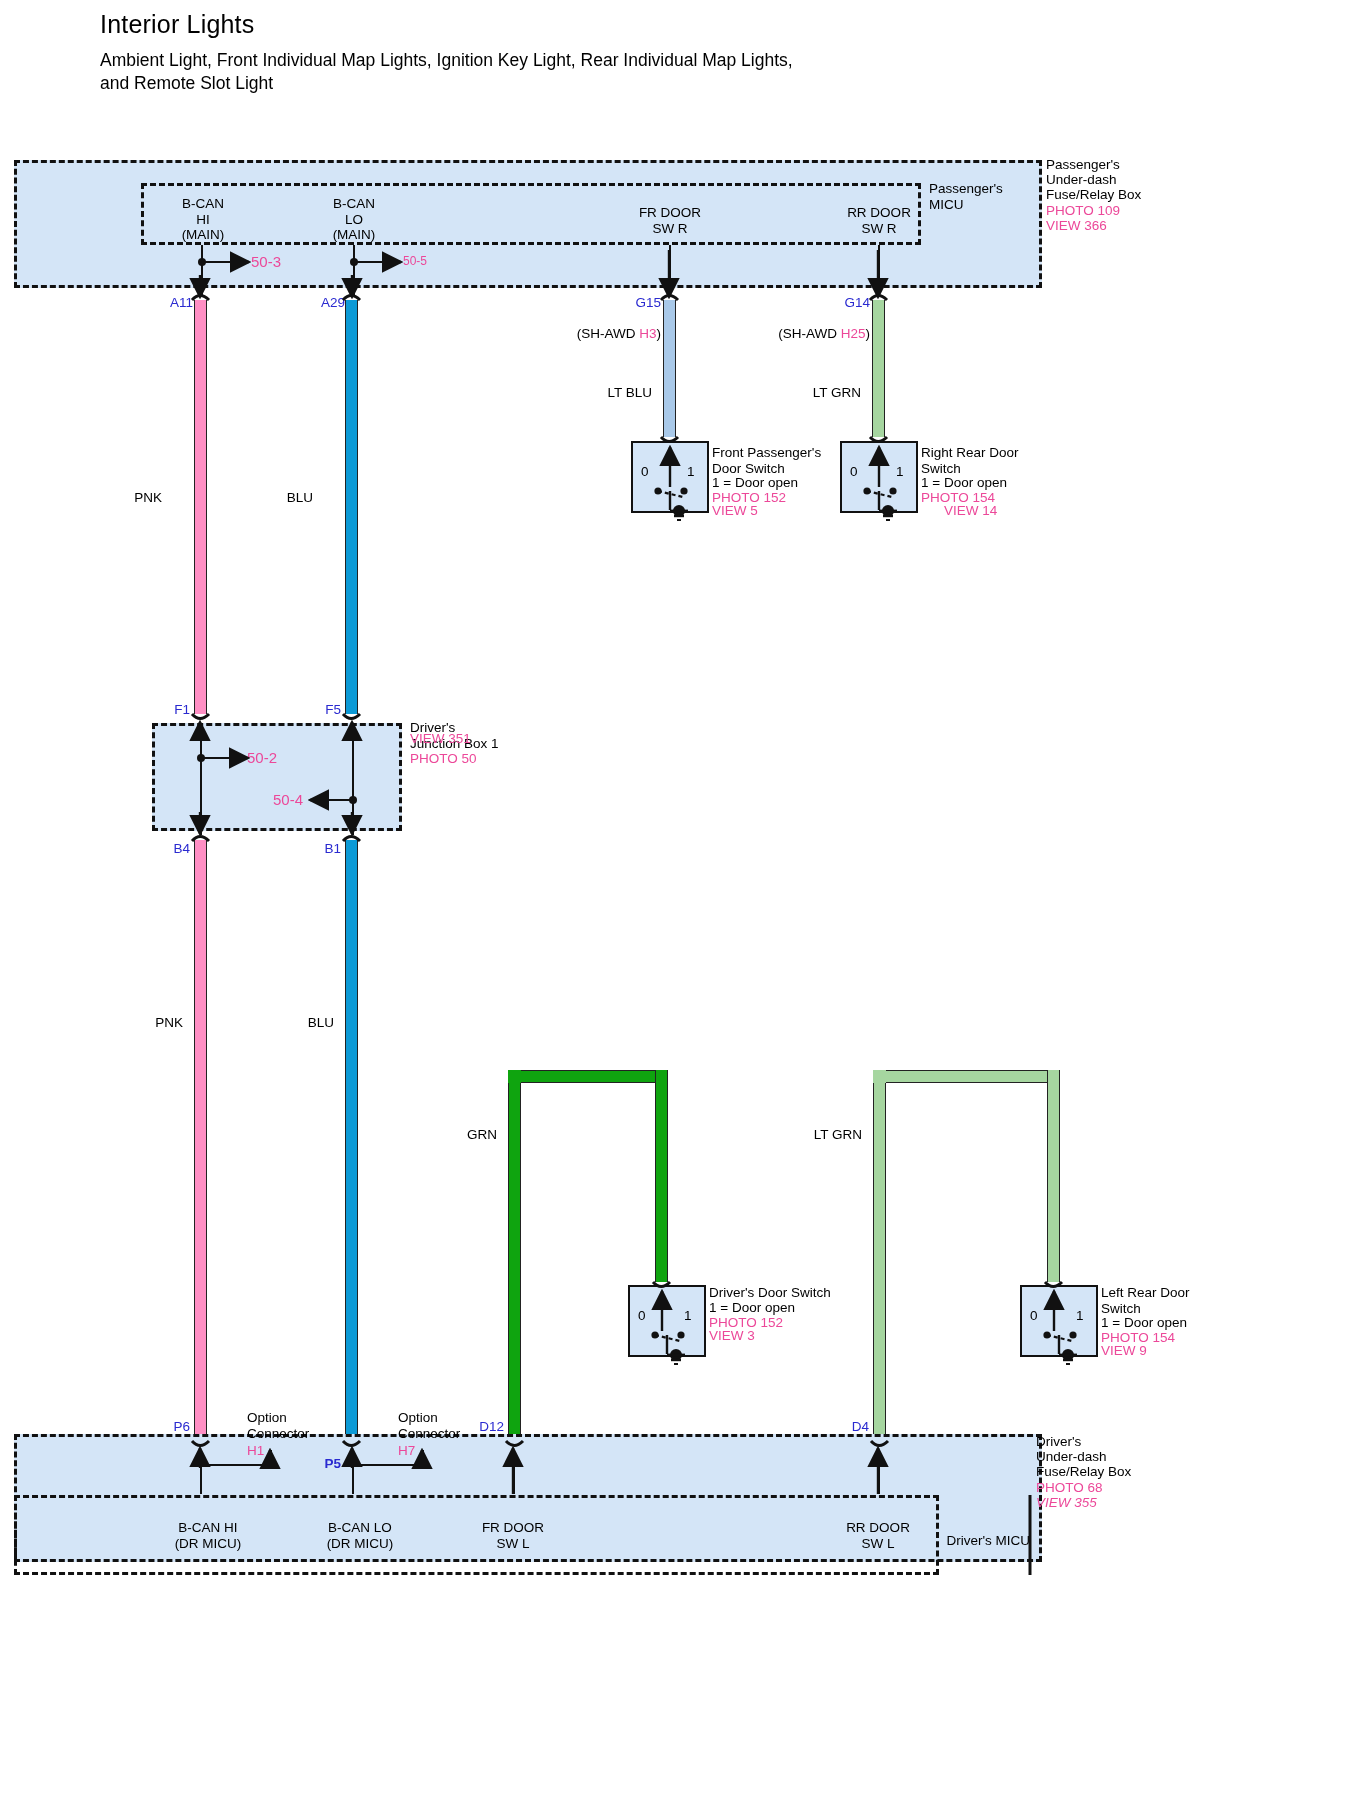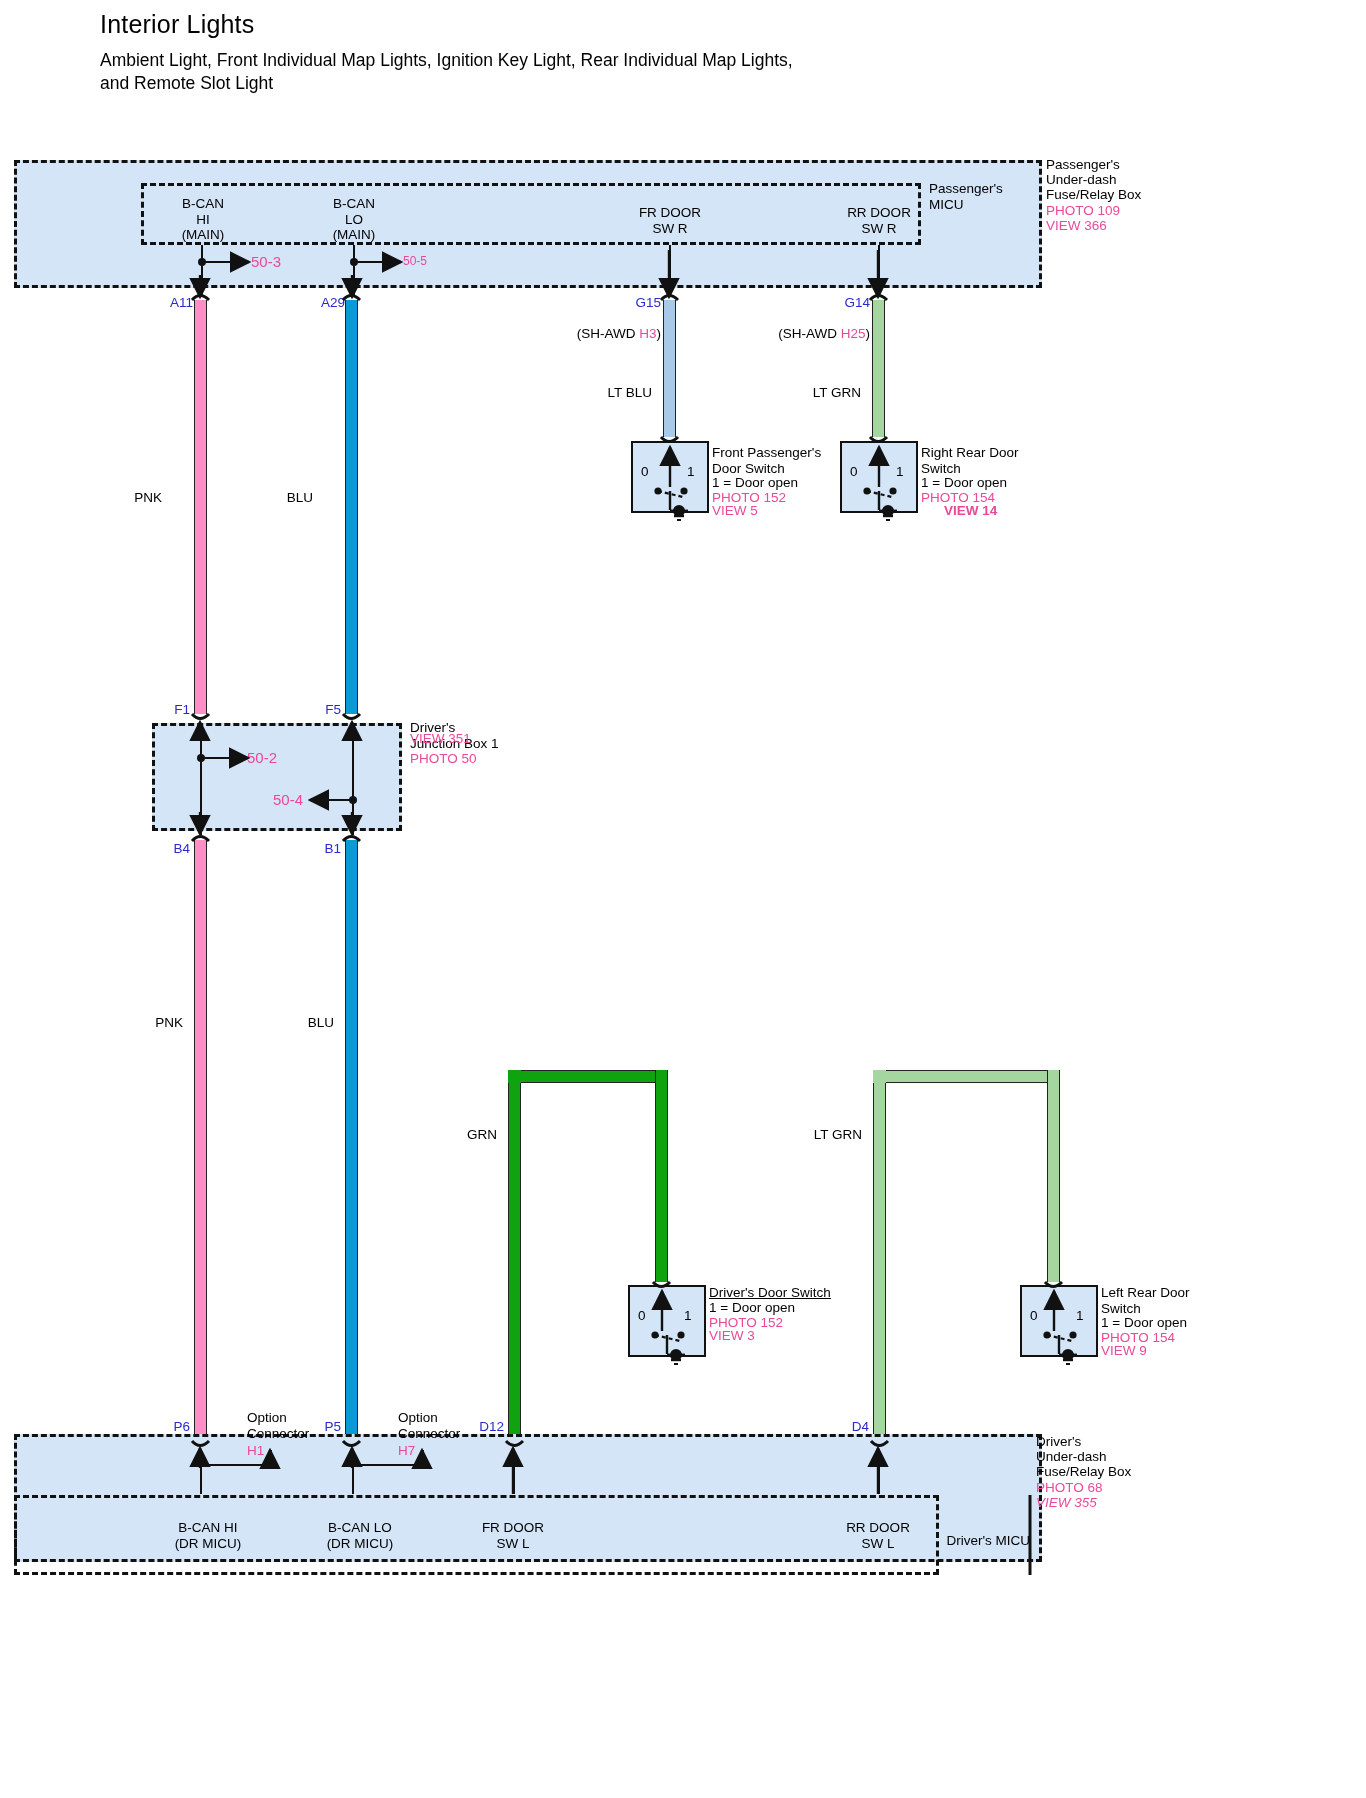--- a/index.html
+++ b/index.html
@@ -119,21 +119,21 @@
 <div class="lbl blue" style="left:712px;top:490px;">PHOTO 152</div>
 <div class="lbl blue" style="left:712px;top:503px;">VIEW 5</div>
 
 <div class="plainbox" style="left:840px;top:441px;width:78px;height:72px;"></div>
 <div class="lbl" style="left:850px;top:464px;">0</div>
 <div class="lbl" style="left:896px;top:464px;">1</div>
 <div class="lbl" style="left:921px;top:445px;white-space:pre-line;">Right Rear Door
 Switch</div>
 <div class="lbl" style="left:921px;top:475px;">1 = Door open</div>
 <div class="lbl blue" style="left:921px;top:490px;">PHOTO 154</div>
-<div class="lbl blue" style="left:944px;top:503px;font-weight:bold;">VIEW 14</div>
+<div class="lbl blue" style="left:944px;top:503px;">VIEW 14</div>
 
 <div class="dashbox" style="left:152px;top:723px;width:250px;height:108px;"></div>
 <div class="lbl" style="left:410px;top:720px;white-space:pre-line;">Driver's
 Junction Box 1</div>
 <div class="lbl blue" style="left:410px;top:751px;">PHOTO 50</div>
 <div class="lbl blue" style="left:410px;top:731px;text-align:center;">VIEW 351</div>
 
 <div class="pin r" style="left:190px;top:702px;transform:translateX(-100%);">F1</div>
 <div class="pin r" style="left:341px;top:702px;transform:translateX(-100%);">F5</div>
 <div class="pin r" style="left:190px;top:841px;transform:translateX(-100%);">B4</div>
@@ -172,21 +172,21 @@
 <div class="wire h w-ltgrn" style="left:873px;top:1070px;width:187px;"></div>
 <div class="wire-o" style="left:873px;top:1070px;width:187px;height:13px;border-left:none;border-right:none;"></div>
 <div class="wire v w-ltgrn" style="left:1047px;top:1070px;height:212px;"></div>
 <div class="wire-o" style="left:1047px;top:1070px;width:13px;height:212px;border-top:none;border-bottom:none;"></div>
 <div class="wire w-ltgrn" style="left:873px;top:1070px;width:13px;height:13px;"></div>
 <div class="wlbl r" style="left:862px;top:1127px;transform:translateX(-100%);">LT GRN</div>
 
 <div class="plainbox" style="left:628px;top:1285px;width:78px;height:72px;"></div>
 <div class="lbl" style="left:638px;top:1308px;">0</div>
 <div class="lbl" style="left:684px;top:1308px;">1</div>
-<div class="lbl" style="left:709px;top:1285px;white-space:pre-line;text-decoration:underline;">Driver's Door Switch</div>
+<div class="lbl" style="left:709px;top:1285px;white-space:pre-line;">Driver's Door Switch</div>
 <div class="lbl" style="left:709px;top:1300px;">1 = Door open</div>
 <div class="lbl blue" style="left:709px;top:1315px;">PHOTO 152</div>
 <div class="lbl blue" style="left:709px;top:1328px;">VIEW 3</div>
 
 <div class="plainbox" style="left:1020px;top:1285px;width:78px;height:72px;"></div>
 <div class="lbl" style="left:1030px;top:1308px;">0</div>
 <div class="lbl" style="left:1076px;top:1308px;">1</div>
 <div class="lbl" style="left:1101px;top:1285px;white-space:pre-line;">Left Rear Door
 Switch</div>
 <div class="lbl" style="left:1101px;top:1315px;">1 = Door open</div>
@@ -198,21 +198,21 @@
 
 <div class="lbl r" style="left:1030px;top:1533px;transform:translateX(-100%);">Driver's MICU</div>
 
 <div class="lbl" style="left:1036px;top:1434px;">Driver's</div>
 <div class="lbl" style="left:1036px;top:1449px;">Under-dash</div>
 <div class="lbl" style="left:1036px;top:1464px;">Fuse/Relay Box</div>
 <div class="lbl blue" style="left:1036px;top:1480px;">PHOTO 68</div>
 <div class="lbl blue" style="left:1036px;top:1495px;font-style:italic;">VIEW 355</div>
 
 <div class="pin r" style="left:190px;top:1419px;transform:translateX(-100%);">P6</div>
-<div class="pin r" style="left:341px;top:1419px;transform:translateX(-100%);">P5</div>
+<div class="pin r" style="left:341px;top:1456px;transform:translateX(-100%);font-weight:bold;">P5</div>
 <div class="pin r" style="left:504px;top:1419px;transform:translateX(-100%);">D12</div>
 <div class="pin r" style="left:869px;top:1419px;transform:translateX(-100%);">D4</div>
 
 <div class="lbl" style="left:247px;top:1410px;white-space:pre-line;">Option
 Connector</div>
 <div class="lbl blue" style="left:247px;top:1443px;">H1</div>
 <div class="lbl" style="left:398px;top:1410px;white-space:pre-line;">Option
 Connector</div>
 <div class="lbl blue" style="left:398px;top:1443px;">H7</div>
 

